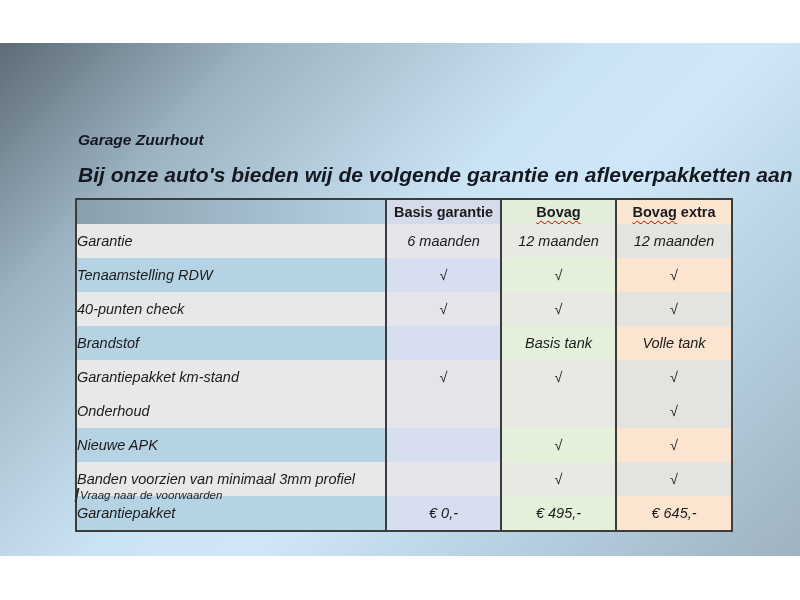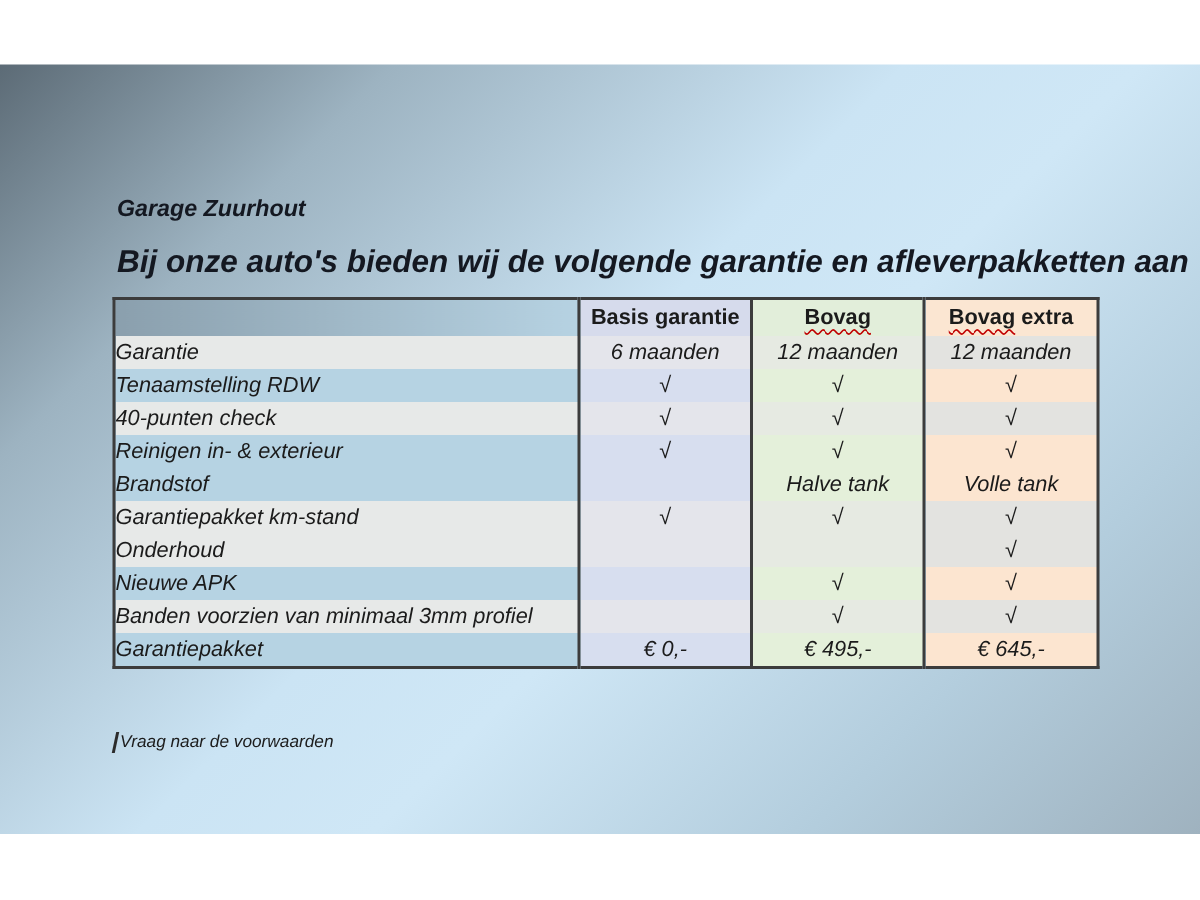--- a/index.html
+++ b/index.html
@@ -35,21 +35,21 @@
   table.garantie {
     position:absolute; left:75px; top:155px;
     border-collapse:collapse; table-layout:fixed; width:656px;
     border:2px solid var(--table-border,#3c3c3c);
     font-size:14.5px;
   }
   table.garantie th, table.garantie td {
     padding:0; margin:0; vertical-align:middle; overflow:hidden; white-space:nowrap;
   }
   table.garantie th { height:24px; font-weight:700; }
-  table.garantie td { height:22px; }
+  table.garantie td { height:34px; }
   .c1, .c2, .c3 { border-left:2px solid var(--table-border,#3c3c3c); text-align:center; }
   td.c0 { text-align:left; padding-left:7px; font-style:italic; }
   td.c1, td.c2, td.c3 { font-style:italic; }
   
   th.c0 { background:linear-gradient(90deg,#8a9fad,#b6d2e2); }
   th.c1 { background:var(--basis-header,#d6dbec); }
   th.c2 { background:var(--bovag-header,#e2eeda); }
   th.c3 { background:var(--extra-header,#fbe6d2); }
   
   tr.gray td.c0 { background:#e7e9e8; }
@@ -119,29 +119,23 @@
             <td class="c2">√</td>
             <td class="c3">√</td>
           </tr>
           <tr class="gray">
             <td class="c0">40-punten check</td>
             <td class="c1">√</td>
             <td class="c2">√</td>
             <td class="c3">√</td>
           </tr>
           <tr class="tint">
-            <td class="c0">Reinigen in- &amp; exterieur</td>
-            <td class="c1">√</td>
-            <td class="c2">√</td>
-            <td class="c3">√</td>
-          </tr>
-          <tr class="tint">
             <td class="c0">Brandstof</td>
             <td class="c1"></td>
-            <td class="c2">Halve tank</td>
+            <td class="c2">Basis tank</td>
             <td class="c3">Volle tank</td>
           </tr>
           <tr class="gray">
             <td class="c0">Garantiepakket km-stand</td>
             <td class="c1">√</td>
             <td class="c2">√</td>
             <td class="c3">√</td>
           </tr>
           <tr class="gray">
             <td class="c0">Onderhoud</td>

